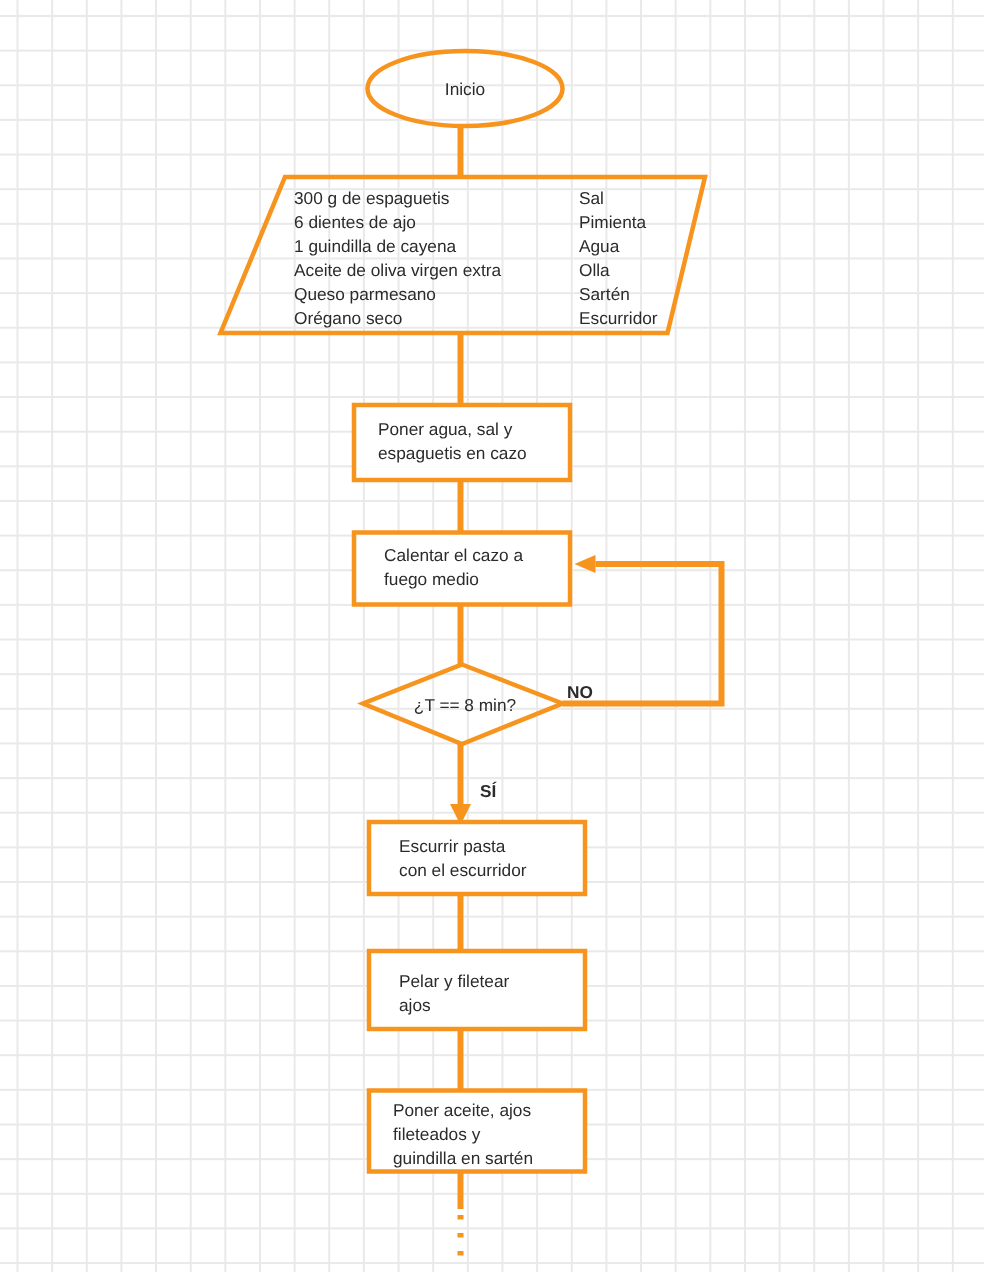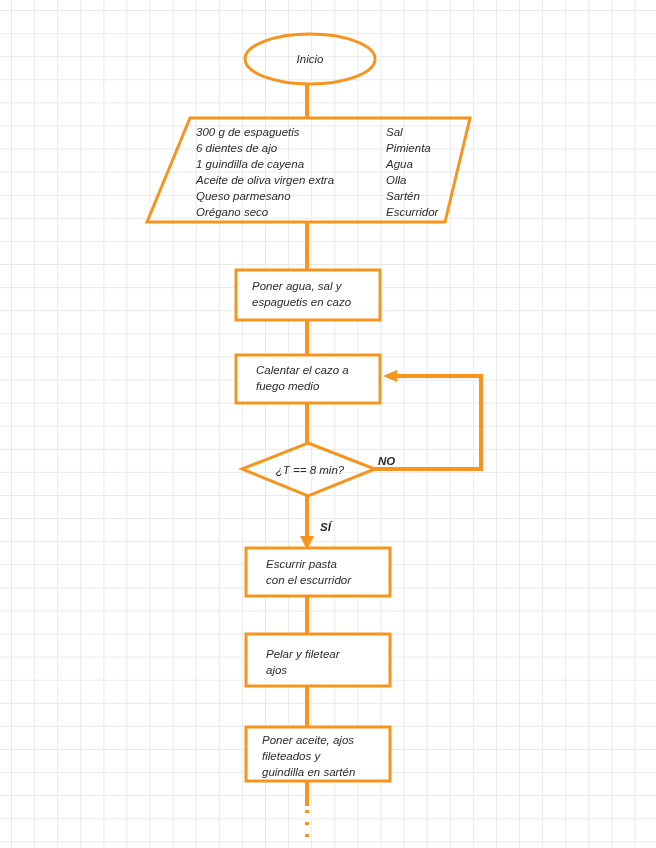--- a/index.html
+++ b/index.html
@@ -14,21 +14,20 @@
     position: relative;
     width: 656px;
     height: 848px;
     overflow: hidden;
     background-color: #ffffff;
     background-image:
       linear-gradient(to right, #e9e9e9 1px, transparent 1px),
       linear-gradient(to bottom, #e9e9e9 1px, transparent 1px);
     background-size: 23.1px 23.1px;
     background-position: 11px 10px;
-    font-style: italic;
   }
   #flow {
     position: absolute;
     top: 0;
     left: 0;
     width: 656px;
     height: 848px;
   }
   .shape-stroke {
     fill: #ffffff;

